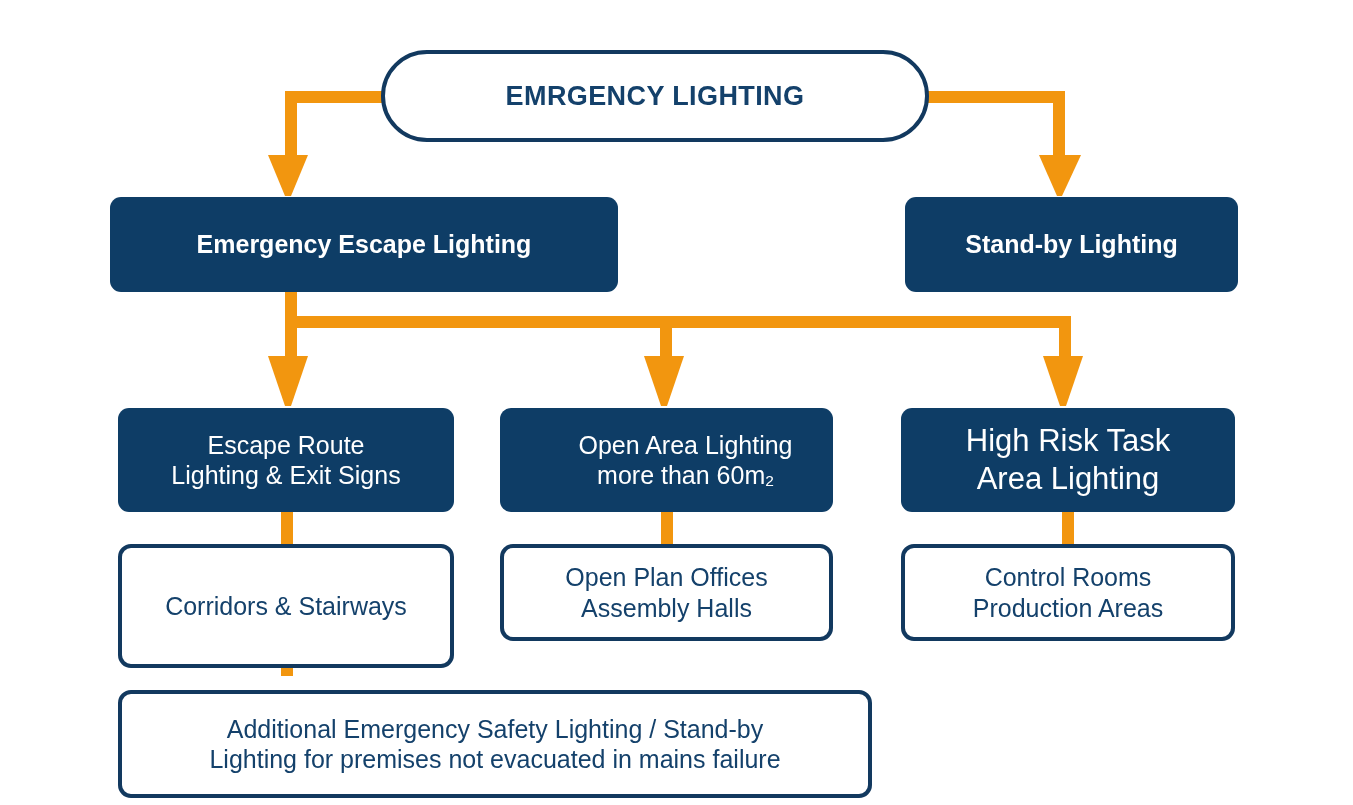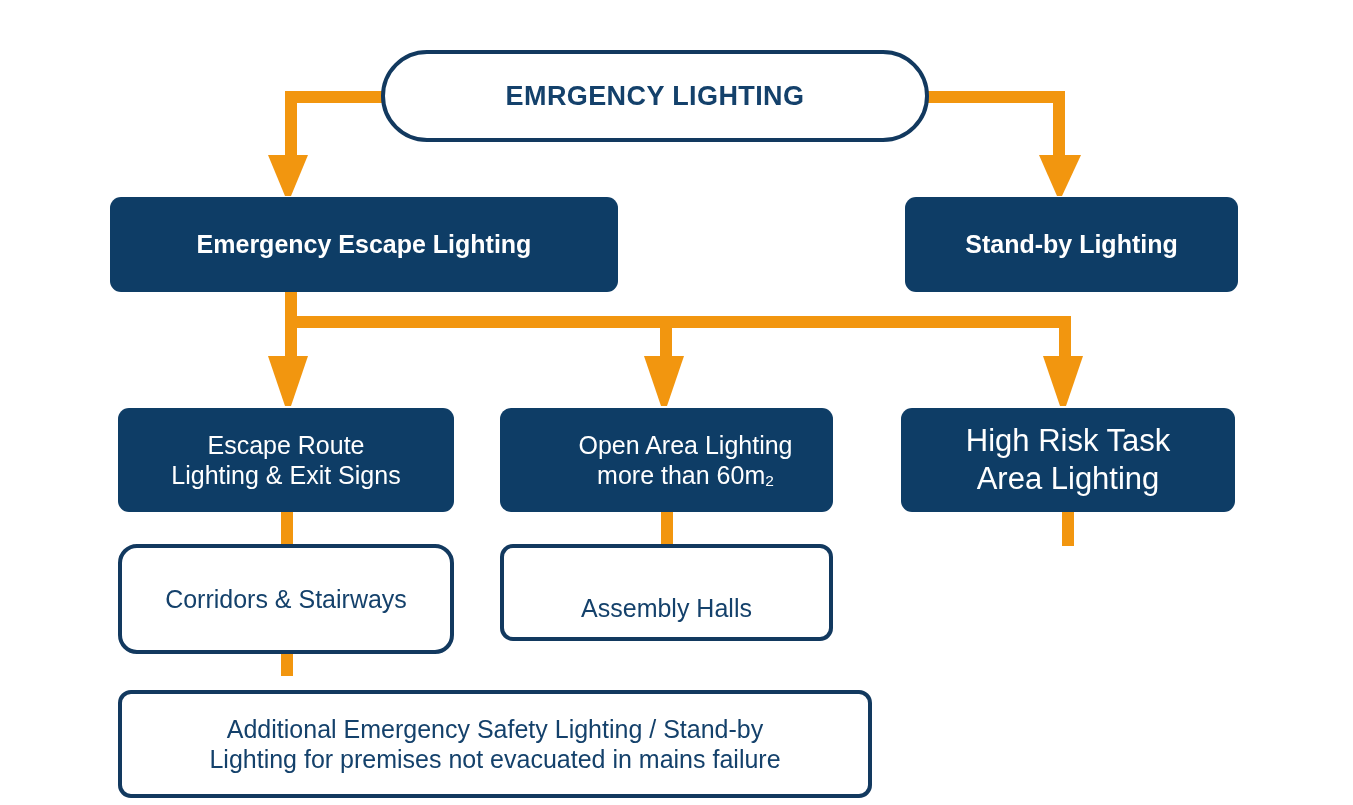--- a/index.html
+++ b/index.html
@@ -57,21 +57,21 @@
     border-radius: 48px;
     font-weight: bold;
     letter-spacing: 0.4px;
   }
   #node-title       { left: 381px;  top: 38px;  width: 548px; height: 92px;  font-size: 27px; }
   #node-escape      { left: 110px;  top: 185px; width: 508px; height: 95px;  font-size: 25px; font-weight: bold; }
   #node-standby     { left: 905px;  top: 185px; width: 333px; height: 95px;  font-size: 25px; font-weight: bold; }
   #node-escape-route{ left: 118px;  top: 396px; width: 336px; height: 104px; font-size: 25px; }
   #node-open-area   { left: 500px;  top: 396px; width: 333px; height: 104px; font-size: 25px; padding-left: 38px; }
   #node-high-risk   { left: 901px;  top: 396px; width: 334px; height: 104px; font-size: 31px; }
-  #node-corridors   { left: 118px;  top: 532px; width: 336px; height: 110px;  font-size: 25px; border-radius: 19px; }
+  #node-corridors   { left: 118px;  top: 532px; width: 336px; height: 124px;  font-size: 25px; }
   #node-open-plan   { left: 500px;  top: 532px; width: 333px; height: 97px;  font-size: 25px; }
   #node-control     { left: 901px;  top: 532px; width: 334px; height: 97px;  font-size: 25px; }
   #node-additional  { left: 118px;  top: 678px; width: 754px; height: 108px; font-size: 25px; }
 
   .node-text { display: block; padding: 0 10px; }
   .node-text sub {
     font-size: 0.62em;
     vertical-align: baseline;
     position: relative;
     bottom: -0.12em;
@@ -151,22 +151,28 @@
       <span>High Risk Task</span><br>
       <span>Area Lighting</span>
     </span>
   </div>
 
   <div class="node outline" id="node-corridors">
     <span class="node-text">Corridors &amp; Stairways</span>
   </div>
   <div class="node outline" id="node-open-plan">
     <span class="node-text">
-      <br>
+      <span>Open Plan Offices</span><br>
       <span>Assembly Halls</span>
+    </span>
+  </div>
+  <div class="node outline" id="node-control">
+    <span class="node-text">
+      <span>Control Rooms</span><br>
+      <span>Production Areas</span>
     </span>
   </div>
 
   <div class="node outline" id="node-additional">
     <span class="node-text">
       <span>Additional Emergency Safety Lighting / Stand-by</span><br>
       <span>Lighting for premises not evacuated in mains failure</span>
     </span>
   </div>
 

